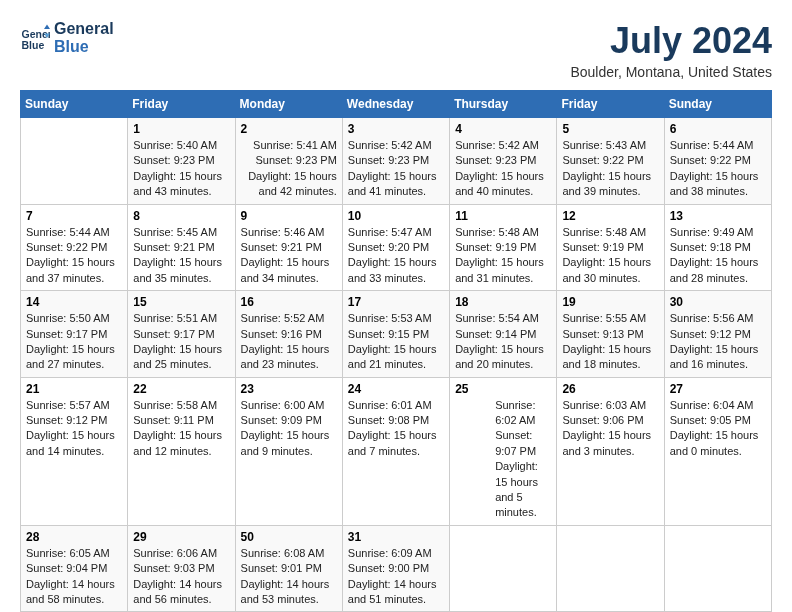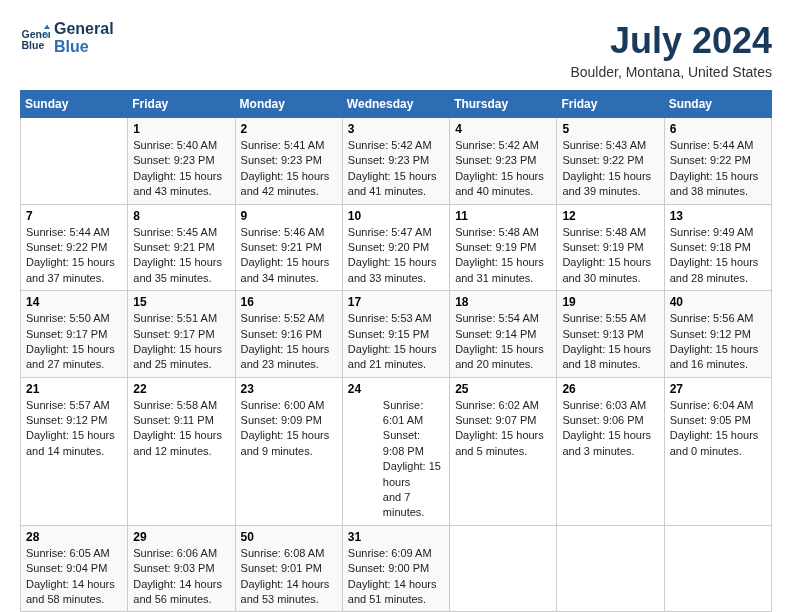--- a/index.html
+++ b/index.html
@@ -115,21 +115,21 @@
         <td class="empty"></td>
         <td>
           <div class="day-number">1</div>
           <div class="day-info" style="white-space: pre-line;">Sunrise: 5:40 AM
 Sunset: 9:23 PM
 Daylight: 15 hours
 and 43 minutes.</div>
         </td>
         <td>
           <div class="day-number">2</div>
-          <div class="day-info" style="white-space: pre-line;">Sunrise: 5:41 AM
+          <div class="day-info" style="white-space: pre-line; text-align: right;">Sunrise: 5:41 AM
 Sunset: 9:23 PM
 Daylight: 15 hours
 and 42 minutes.</div>
         </td>
         <td>
           <div class="day-number">3</div>
           <div class="day-info" style="white-space: pre-line;">Sunrise: 5:42 AM
 Sunset: 9:23 PM
 Daylight: 15 hours
 and 41 minutes.</div>
@@ -244,21 +244,21 @@
 and 20 minutes.</div>
         </td>
         <td>
           <div class="day-number">19</div>
           <div class="day-info" style="white-space: pre-line;">Sunrise: 5:55 AM
 Sunset: 9:13 PM
 Daylight: 15 hours
 and 18 minutes.</div>
         </td>
         <td>
-          <div class="day-number">40</div>
+          <div class="day-number">30</div>
           <div class="day-info" style="white-space: pre-line;">Sunrise: 5:56 AM
 Sunset: 9:12 PM
 Daylight: 15 hours
 and 16 minutes.</div>
         </td>
       </tr>
       <tr>
         <td>
           <div class="day-number">21</div>
           <div class="day-info" style="white-space: pre-line;">Sunrise: 5:57 AM
@@ -275,28 +275,28 @@
         </td>
         <td>
           <div class="day-number">23</div>
           <div class="day-info" style="white-space: pre-line;">Sunrise: 6:00 AM
 Sunset: 9:09 PM
 Daylight: 15 hours
 and 9 minutes.</div>
         </td>
         <td>
           <div class="day-number">24</div>
-          <div class="day-info" style="white-space: pre-line; margin-left: 35px;">Sunrise: 6:01 AM
+          <div class="day-info" style="white-space: pre-line;">Sunrise: 6:01 AM
 Sunset: 9:08 PM
 Daylight: 15 hours
 and 7 minutes.</div>
         </td>
         <td>
           <div class="day-number">25</div>
-          <div class="day-info" style="white-space: pre-line;">Sunrise: 6:02 AM
+          <div class="day-info" style="white-space: pre-line; margin-left: 40px;">Sunrise: 6:02 AM
 Sunset: 9:07 PM
 Daylight: 15 hours
 and 5 minutes.</div>
         </td>
         <td>
           <div class="day-number">26</div>
           <div class="day-info" style="white-space: pre-line;">Sunrise: 6:03 AM
 Sunset: 9:06 PM
 Daylight: 15 hours
 and 3 minutes.</div>

